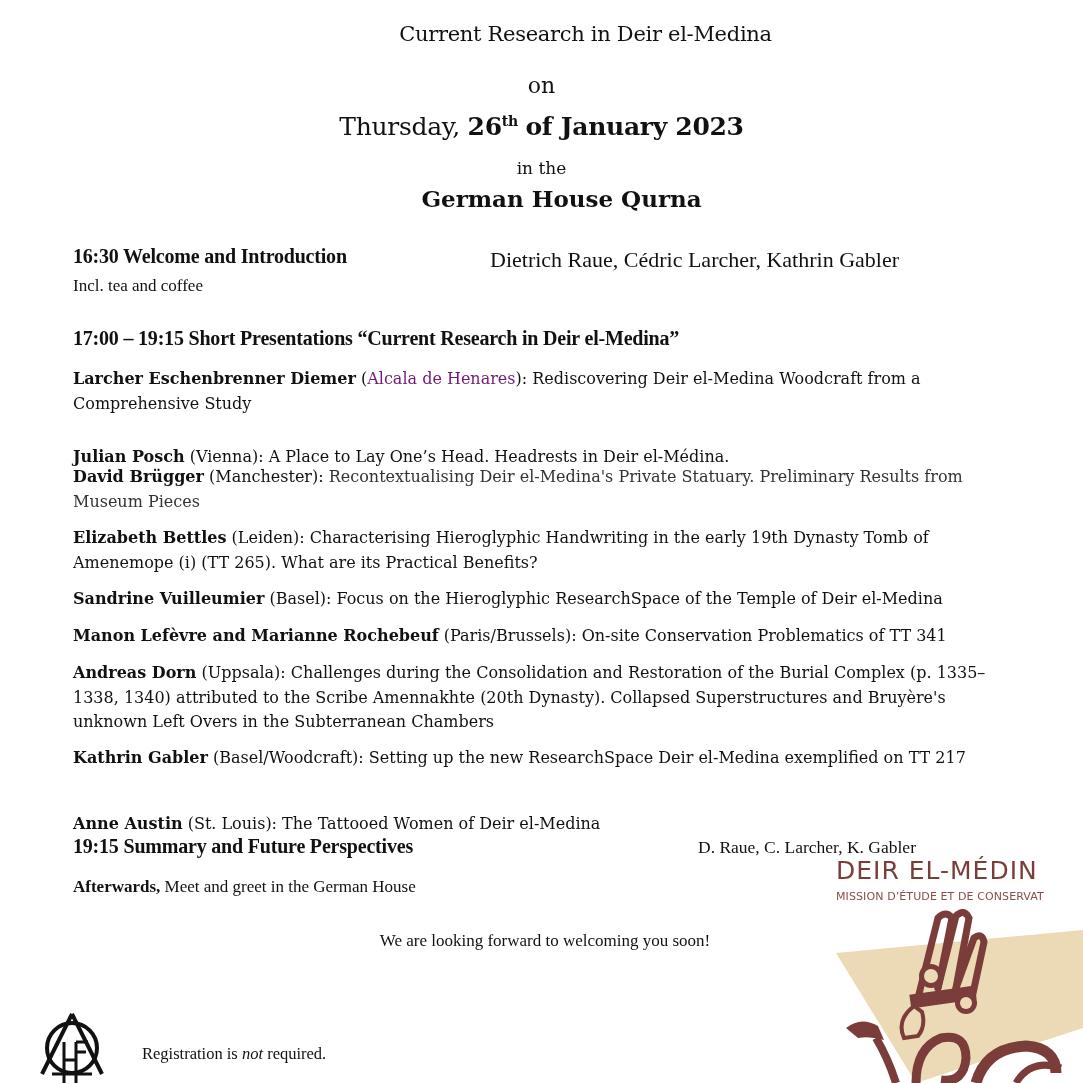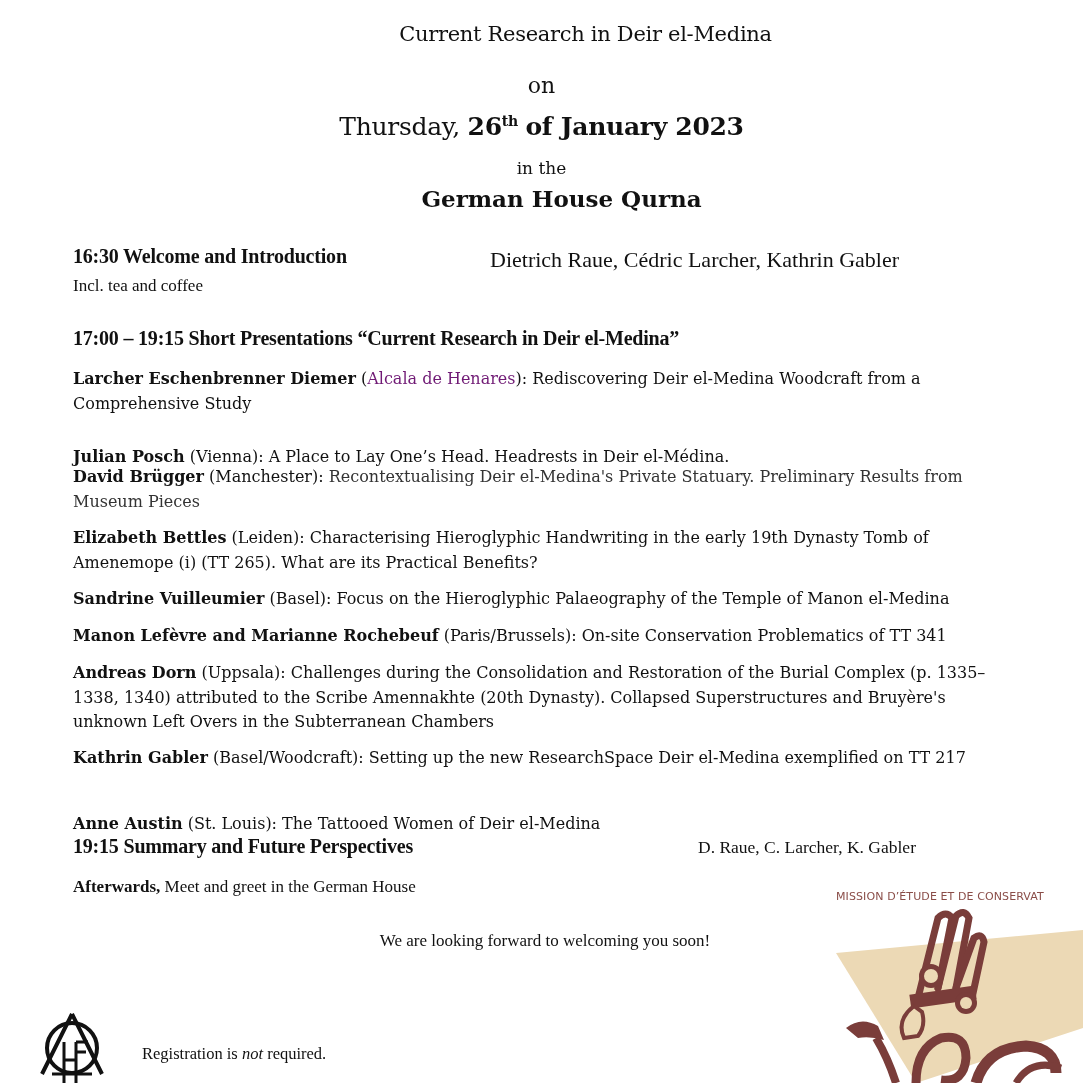--- a/index.html
+++ b/index.html
@@ -75,21 +75,21 @@
 <div class="talk" style="top:465px;">
   <b>David Brügger</b>
   (<span>Manchester</span>): <span class="grey">Recontextualising Deir el-Medina's Private Statuary. Preliminary Results from Museum Pieces</span>
 </div>
 <div class="talk" style="top:526px;">
   <b>Elizabeth Bettles</b>
   (<span>Leiden</span>): <span>Characterising Hieroglyphic Handwriting in the early 19th Dynasty Tomb of Amenemope (i) (TT 265). What are its Practical Benefits?</span>
 </div>
 <div class="talk" style="top:587px;">
   <b>Sandrine Vuilleumier</b>
-  (<span>Basel</span>): <span>Focus on the Hieroglyphic Palaeography of the Temple of Manon el-Medina</span>
+  (<span>Basel</span>): <span>Focus on the Hieroglyphic ResearchSpace of the Temple of Deir el-Medina</span>
 </div>
 <div class="talk" style="top:624px;">
   <b>Manon Lefèvre and Marianne Rochebeuf</b>
   (<span>Paris/Brussels</span>): <span>On-site Conservation Problematics of TT 341</span>
 </div>
 <div class="talk" style="top:661px;">
   <b>Andreas Dorn</b>
   (<span>Uppsala</span>): <span>Challenges during the Consolidation and Restoration of the Burial Complex (p. 1335–1338, 1340) attributed to the Scribe Amennakhte (20th Dynasty). Collapsed Superstructures and Bruyère's unknown Left Overs in the Subterranean Chambers</span>
 </div>
 <div class="talk" style="top:746px;">
@@ -109,20 +109,21 @@
 </div>
 <div class="abs" id="forward">We are looking forward to welcoming you soon!</div>
 
 <div class="abs" id="reg">
   <span>Registration is</span>
   <i>not</i>
   <span>required.</span>
 </div>
 
 <div id="logo-dem">
+  <div id="dem-title">DEIR EL-MÉDIN</div>
   <div id="dem-sub">MISSION D’ÉTUDE ET DE CONSERVAT</div>
   <svg id="dem-art" width="257" height="175" viewBox="0 0 257 175">
     <polygon points="10,45 257,22 257,120 90,175" fill="#ecd9b5"></polygon>
     <g fill="none" stroke="#7a3d3a" stroke-width="7" stroke-linecap="round">
       <path d="M92,90 L112,10 Q120,2 126,10 L112,80"></path>
       <path d="M112,80 L130,8 Q138,0 143,10 L130,80"></path>
       <path d="M130,80 L148,30 Q156,24 158,34 L146,90"></path>
     </g>
     <rect x="84" y="82" width="66" height="14" fill="#7a3d3a" transform="rotate(-8 117 89)"></rect>
     <circle cx="105" cy="68" r="12" fill="#7a3d3a"></circle>

